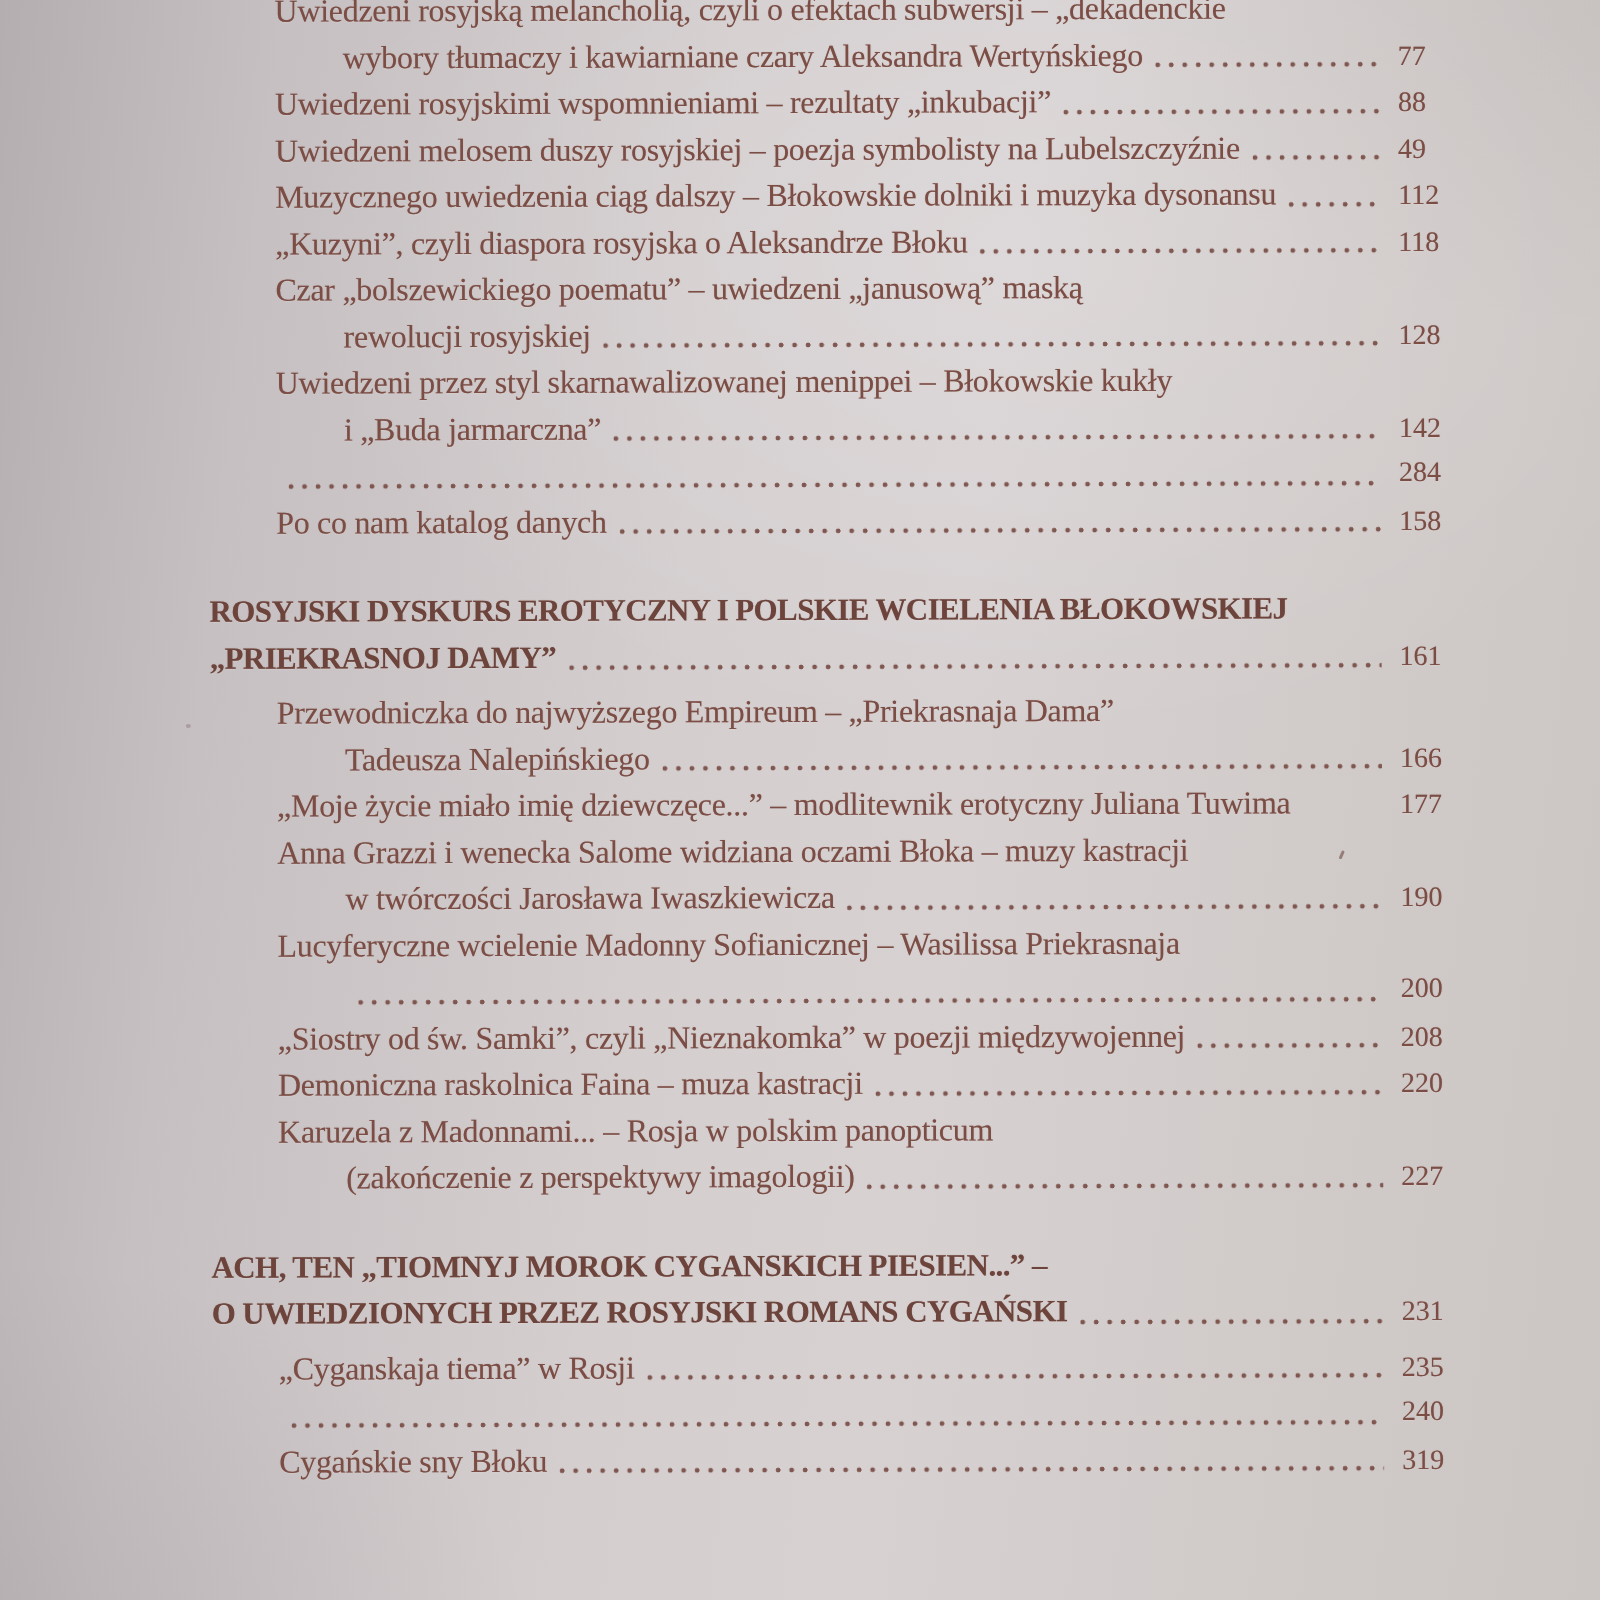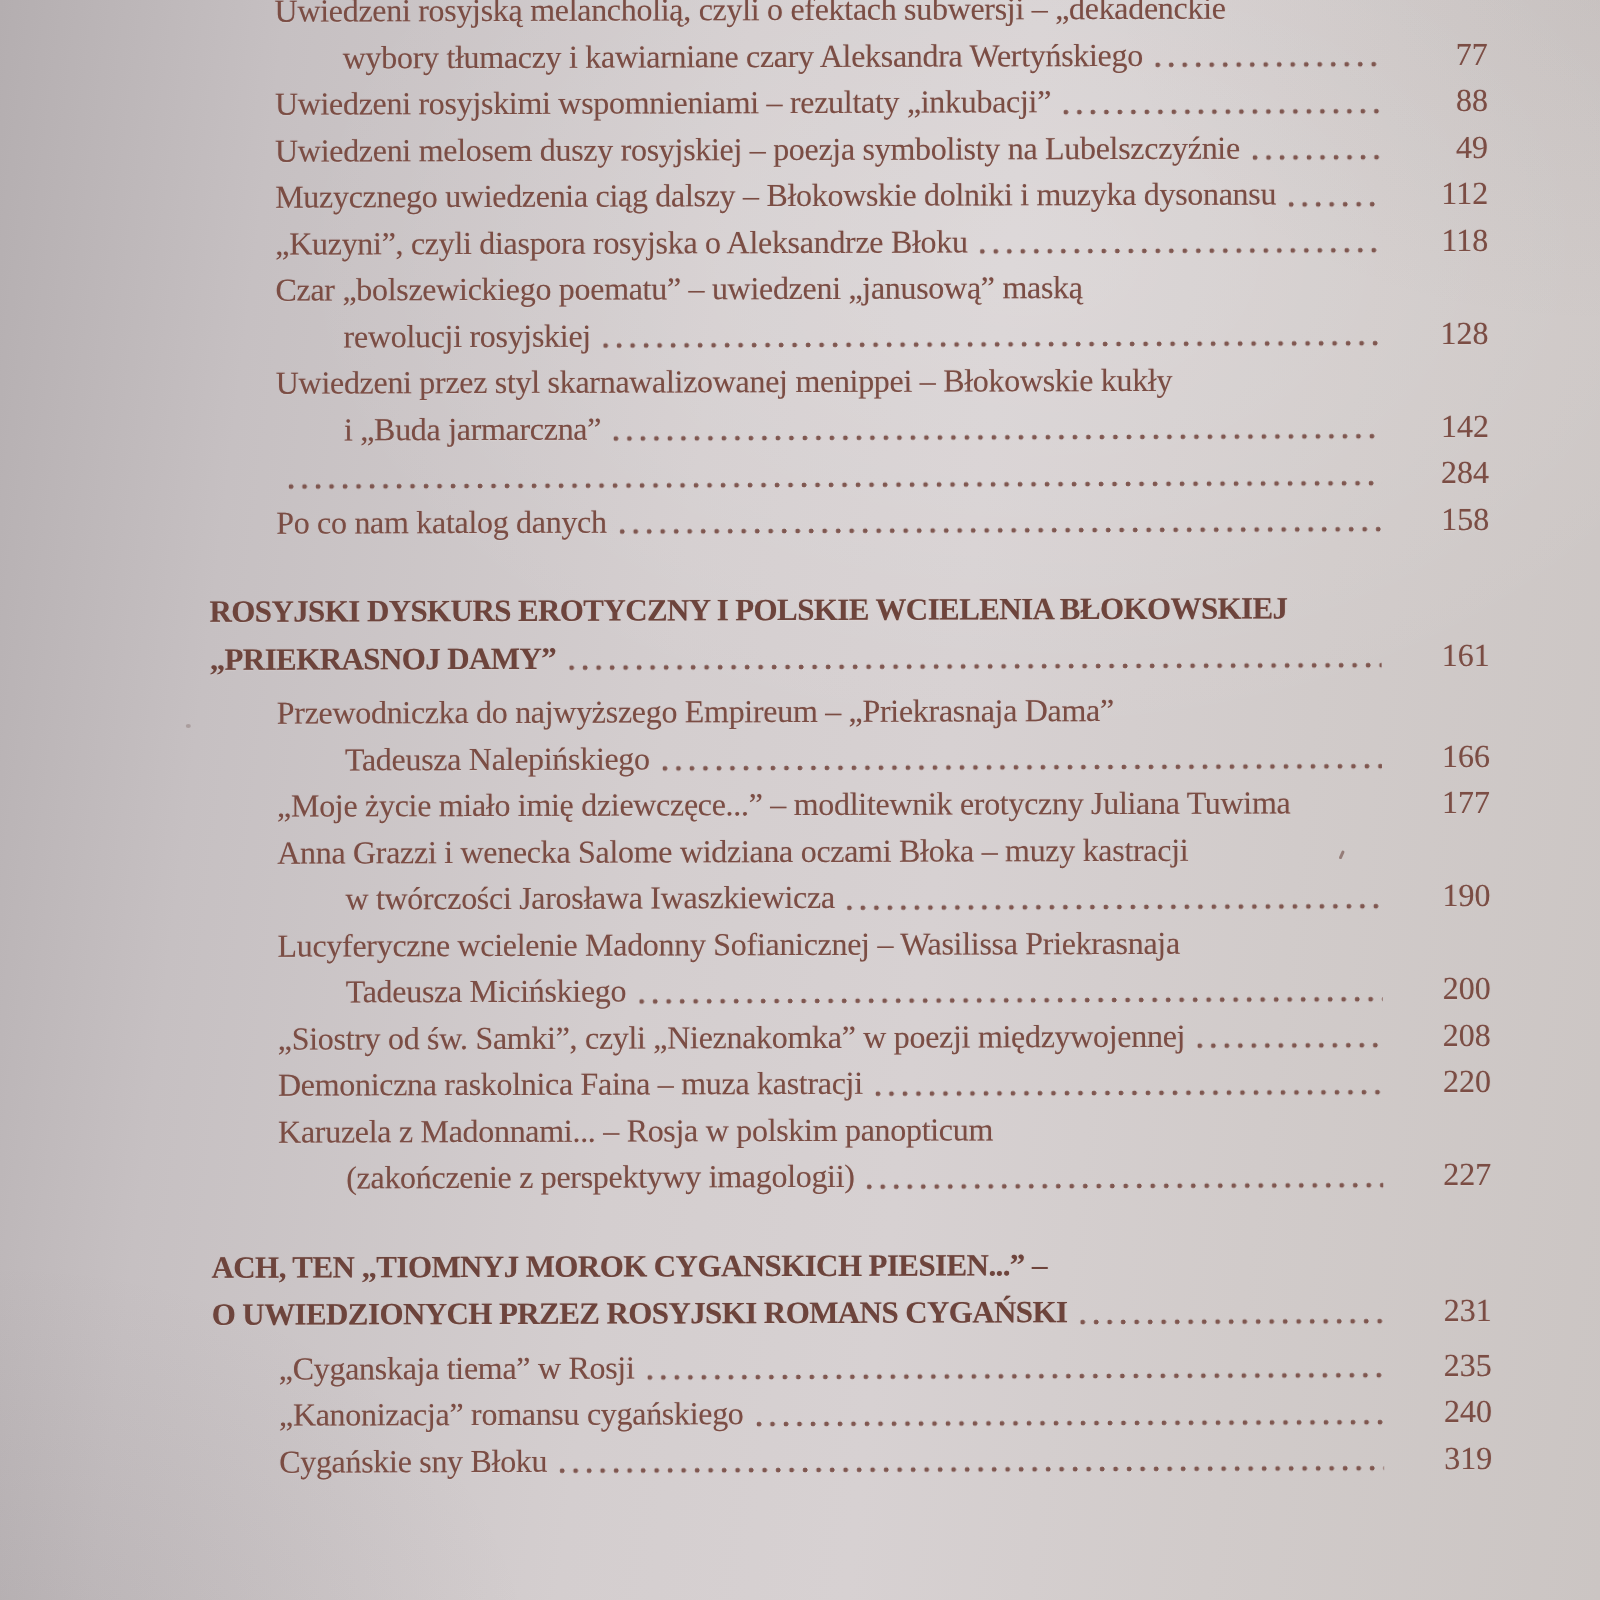--- a/index.html
+++ b/index.html
@@ -59,22 +59,22 @@
     margin: 0 18px 10px 12px;
     align-self: flex-end;
     background-image: radial-gradient(circle at 3px 3px, rgba(118,74,66,0.9) 2.1px, rgba(118,74,66,0) 2.7px);
     background-size: 13.5px 6px;
     background-repeat: repeat-x;
     background-position: left bottom;
   }
   .nodots { background-image: none; }
   .pg {
     flex: 0 0 90px;
-    text-align: right;
-    font-size: 32px;
+    text-align: left;
+    font-size: 28px;
     letter-spacing: 0;
   }
   .gap-lg { margin-top: 43px; }
   .gap-sm { margin-top: 8px; }
   
   .speck-dot {
     position: absolute;
     left: 186px; top: 736px;
     width: 5px; height: 4px;
     border-radius: 50%;
@@ -173,21 +173,20 @@
       </div>
       <div class="row ind2">
         <span class="txt">w twórczości Jarosława Iwaszkiewicza</span>
         <div class="leader"></div>
         <span class="pg">190</span>
       </div>
       <div class="row ind1">
         <span class="txt">Lucyferyczne wcielenie Madonny Sofianicznej – Wasilissa Priekrasnaja</span>
       </div>
       <div class="row ind2">
-        <span class="txt">Tadeusza Micińskiego</span>
         <div class="leader"></div>
         <span class="pg">200</span>
       </div>
       <div class="row ind1">
         <span class="txt">„Siostry od św. Samki”, czyli „Nieznakomka” w poezji międzywojennej</span>
         <div class="leader"></div>
         <span class="pg">208</span>
       </div>
       <div class="row ind1">
         <span class="txt">Demoniczna raskolnica Faina – muza kastracji</span>
@@ -209,21 +208,20 @@
         <span class="txt">O UWIEDZIONYCH PRZEZ ROSYJSKI ROMANS CYGAŃSKI</span>
         <div class="leader"></div>
         <span class="pg">231</span>
       </div>
       <div class="row ind1 gap-sm">
         <span class="txt">„Cyganskaja tiema” w Rosji</span>
         <div class="leader"></div>
         <span class="pg">235</span>
       </div>
       <div class="row ind1">
-        <span class="txt">„Kanonizacja” romansu cygańskiego</span>
         <div class="leader"></div>
         <span class="pg">240</span>
       </div>
       <div class="row ind1">
         <span class="txt">Cygańskie sny Błoku</span>
         <div class="leader"></div>
         <span class="pg">319</span>
       </div>
     </div>
   <div class="speck-dot"></div>

